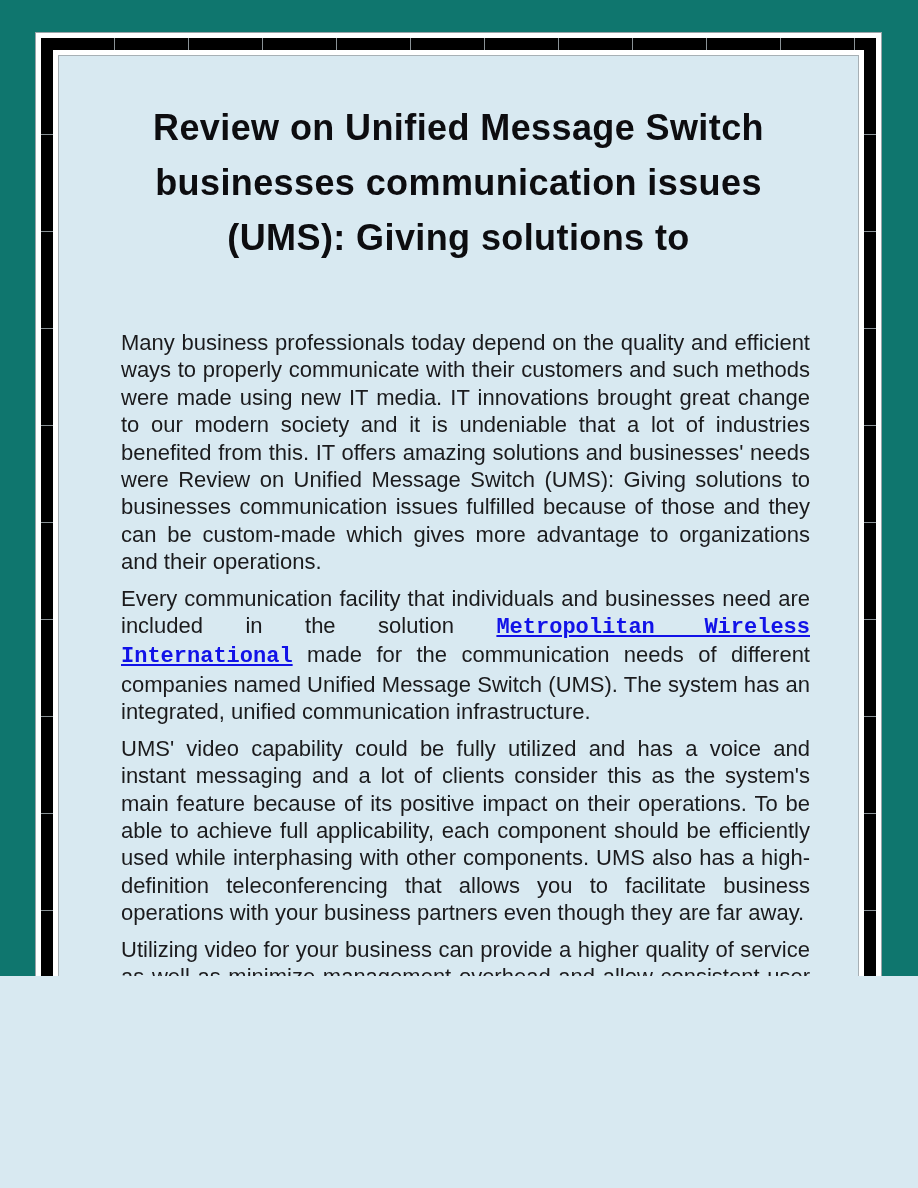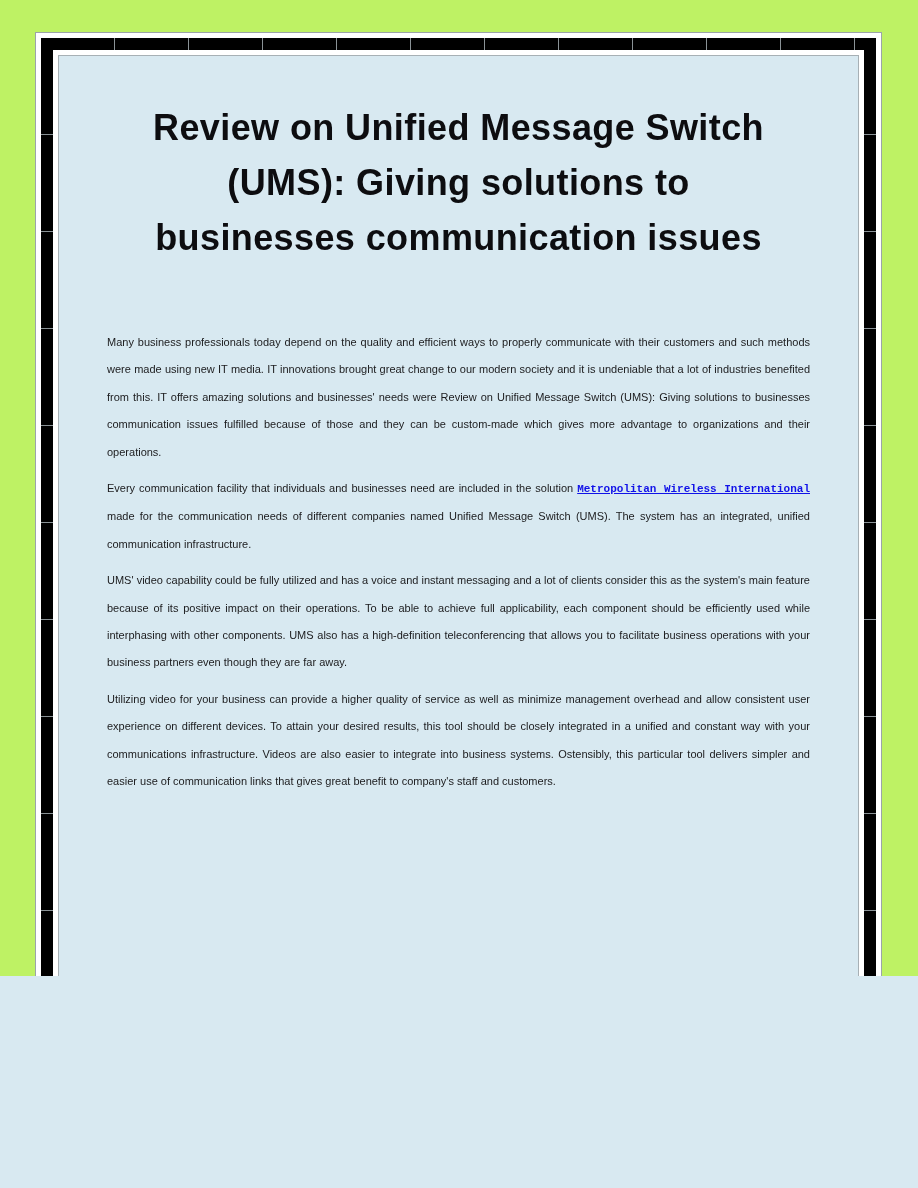--- a/index.html
+++ b/index.html
@@ -9,21 +9,21 @@
   body {
     width: 918px;
     height: 1188px;
     background: #d8e9f1;
     font-family: "Liberation Sans", "DejaVu Sans", sans-serif;
   }
   .page {
     position: relative;
     width: 918px;
     height: 976px;
-    background: #bef264;
+    background: #0f766e;
     overflow: hidden;
   }
   
   .outer-box {
     position: absolute;
     left: 35px;
     top: 32px;
     width: 845px;
     height: 1118px;
     border: 1px solid #9ba4a9;
@@ -71,22 +71,22 @@
   .title {
     margin: 0 0 64px 0;
     font-size: 36px;
     line-height: 55px;
     font-weight: bold;
     text-align: center;
     color: #0d0d10;
     letter-spacing: 0.4px;
   }
   .para {
-    margin: 0 0 9px 0;
-    font-size: 11px;
+    margin: 0 0 9px 14px;
+    font-size: 22px;
     line-height: 27.4px;
     text-align: justify;
     color: #1b1b1d;
   }
   .doc-link {
     color: #1112e8;
     font-weight: bold;
     text-decoration: underline;
     cursor: pointer;
     font-family: Liberation Mono, monospace;
@@ -99,22 +99,22 @@
   <div class="outer-box">
     <div class="black-frame">
       <div class="tick tick-top"></div>
       <div class="tick tick-bottom"></div>
       <div class="tick tick-left"></div>
       <div class="tick tick-right"></div>
 
       <div class="content">
         <h1 class="title">
           <div>Review on Unified Message Switch</div>
+          <div>businesses communication issues</div>
           <div>(UMS): Giving solutions to</div>
-          <div>businesses communication issues</div>
         </h1>
 
         <p class="para">Many business professionals today depend on the quality and efficient ways to properly communicate with their customers and such methods were made using new IT media. IT innovations brought great change to our modern society and it is undeniable that a lot of industries benefited from this. IT offers amazing solutions and businesses' needs were Review on Unified Message Switch (UMS): Giving solutions to businesses communication issues fulfilled because of those and they can be custom-made which gives more advantage to organizations and their operations.</p>
 
         <p class="para"><span>Every communication facility that individuals and businesses need are included in the solution</span> <a class="doc-link" href="#">Metropolitan Wireless International</a> <span>made for the communication needs of different companies named Unified Message Switch (UMS). The system has an integrated, unified communication infrastructure.</span></p>
 
         <p class="para">UMS' video capability could be fully utilized and has a voice and instant messaging and a lot of clients consider this as the system's main feature because of its positive impact on their operations. To be able to achieve full applicability, each component should be efficiently used while interphasing with other components. UMS also has a high-definition teleconferencing that allows you to facilitate business operations with your business partners even though they are far away.</p>
 
         <p class="para">Utilizing video for your business can provide a higher quality of service as well as minimize management overhead and allow consistent user experience on different devices. To attain your desired results, this tool should be closely integrated in a unified and constant way with your communications infrastructure. Videos are also easier to integrate into business systems. Ostensibly, this particular tool delivers simpler and easier use of communication links that gives great benefit to company's staff and customers.</p>
       </div>

